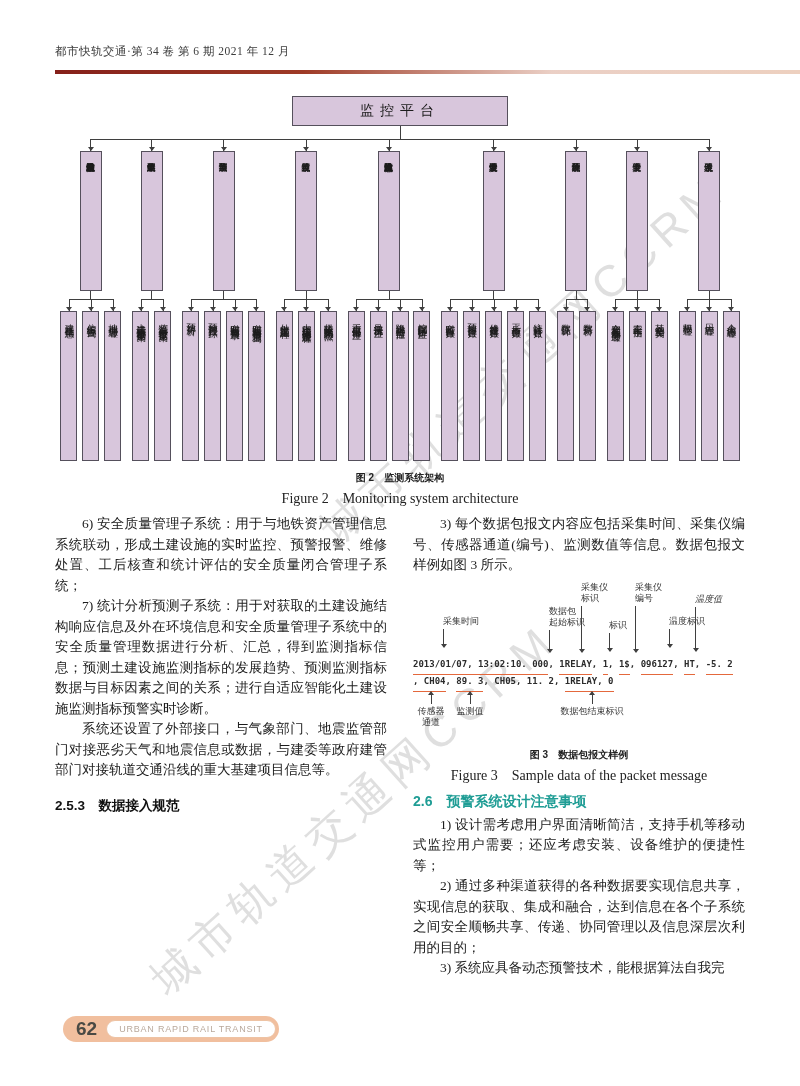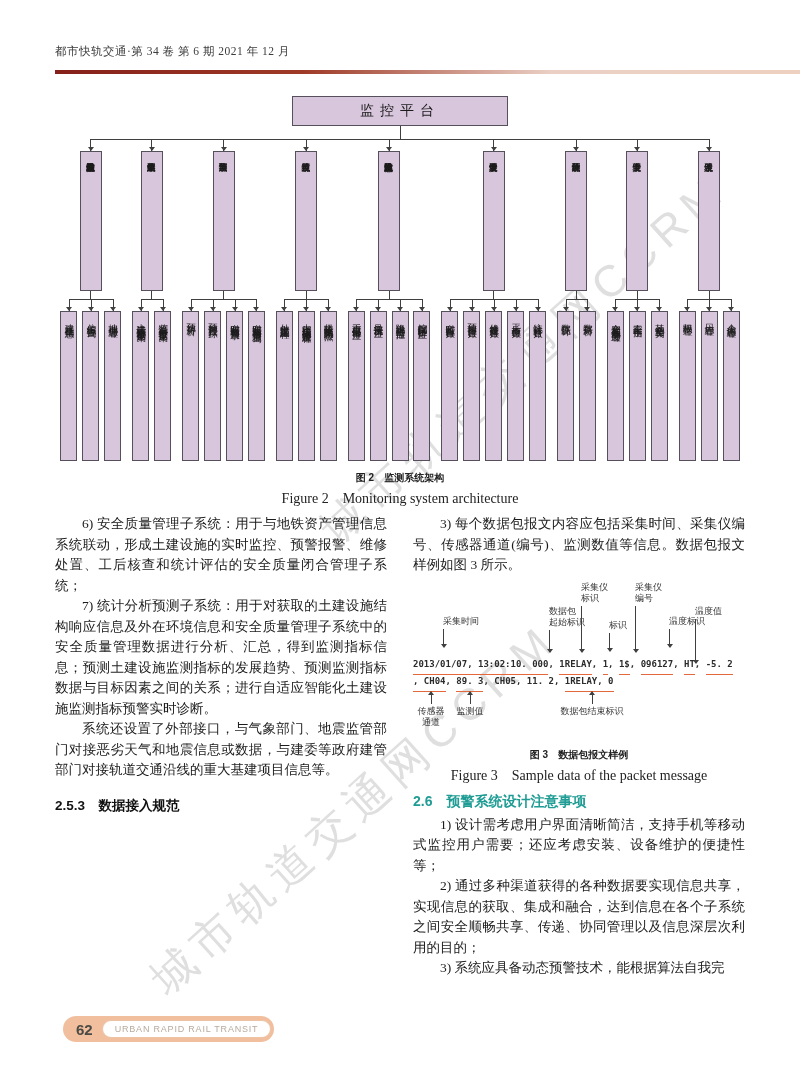--- a/index.html
+++ b/index.html
@@ -60,35 +60,35 @@
   .ann-l{font-family:"Liberation Sans",sans-serif;font-size:9px;line-height:11px;color:#333;white-space:nowrap;}
   .arr-down{width:1px;background:#3f3f3f;position:relative;margin-top:2px;}
   .arr-down::after{content:'';position:absolute;bottom:-1px;left:50%;transform:translateX(-50%);
                    border:3px solid transparent;border-top:4px solid #3f3f3f;border-bottom:0;}
   .ann-t1{left:30px;top:36px;width:66px;} .ann-t1 .arr-down{height:18px;}
   .ann-t2{left:136px;top:26px;width:50px;} .ann-t2 .arr-down{height:22px;}
   .ann-t3{left:168px;top:2px;width:34px;}  .ann-t3 .arr-down{height:46px;}
   .ann-t4{left:196px;top:40px;width:28px;} .ann-t4 .arr-down{height:18px;}
   .ann-t5{left:222px;top:2px;width:40px;}  .ann-t5 .arr-down{height:46px;}
   .ann-t6{left:256px;top:36px;width:40px;} .ann-t6 .arr-down{height:18px;}
-  .ann-t7{left:282px;top:26px;width:44px;} .ann-t7 .arr-down{height:44px;}
+  .ann-t7{left:282px;top:14px;width:44px;font-style:italic;} .ann-t7 .arr-down{height:44px;}
   .fig3-code{font-family:"DejaVu Sans Mono",monospace;font-size:9px;font-weight:bold;
              color:#2b2b2b;line-height:17px;white-space:nowrap;}
   .u{border-bottom:1px solid #e4683c;padding-bottom:5px;}
   .fig3-bottom{position:relative;height:46px;margin-top:2px;}
   .annb{position:absolute;display:flex;flex-direction:column;align-items:center;}
   .arr-up{width:1px;height:12px;background:#3f3f3f;position:relative;margin-bottom:2px;}
   .arr-up::after{content:'';position:absolute;top:-1px;left:50%;transform:translateX(-50%);
                  border:3px solid transparent;border-bottom:4px solid #3f3f3f;border-top:0;}
   .ann-b1{left:0px;top:0;width:36px;} .ann-b2{left:40px;top:0;width:34px;} .ann-b3{left:136px;top:0;width:86px;}
   .fig3 .figcap-zh{}
   
   .footer-badge{position:absolute;left:63px;top:1016px;display:inline-flex;align-items:center;
                 background:#f1bf9e;border-radius:13px;height:26px;padding-right:3px;z-index:1;}
-  .pagenum{font-family:"Liberation Sans",sans-serif;font-size:15px;font-weight:bold;
+  .pagenum{font-family:"Liberation Sans",sans-serif;font-size:19px;font-weight:bold;
            color:#4a4a44;padding:0 9px 0 13px;}
   .footer-pill{background:#fff;border:1px solid #eec3a4;border-radius:11px;padding:3px 12px;
                font-family:"Liberation Sans",sans-serif;font-size:9px;letter-spacing:0.8px;color:#b9a99c;white-space:nowrap;}
 </style>
 </head>
 <body>
 
 <div id="page">
 
   <div class="wm wm1">城市轨道交通网CCRM</div>

